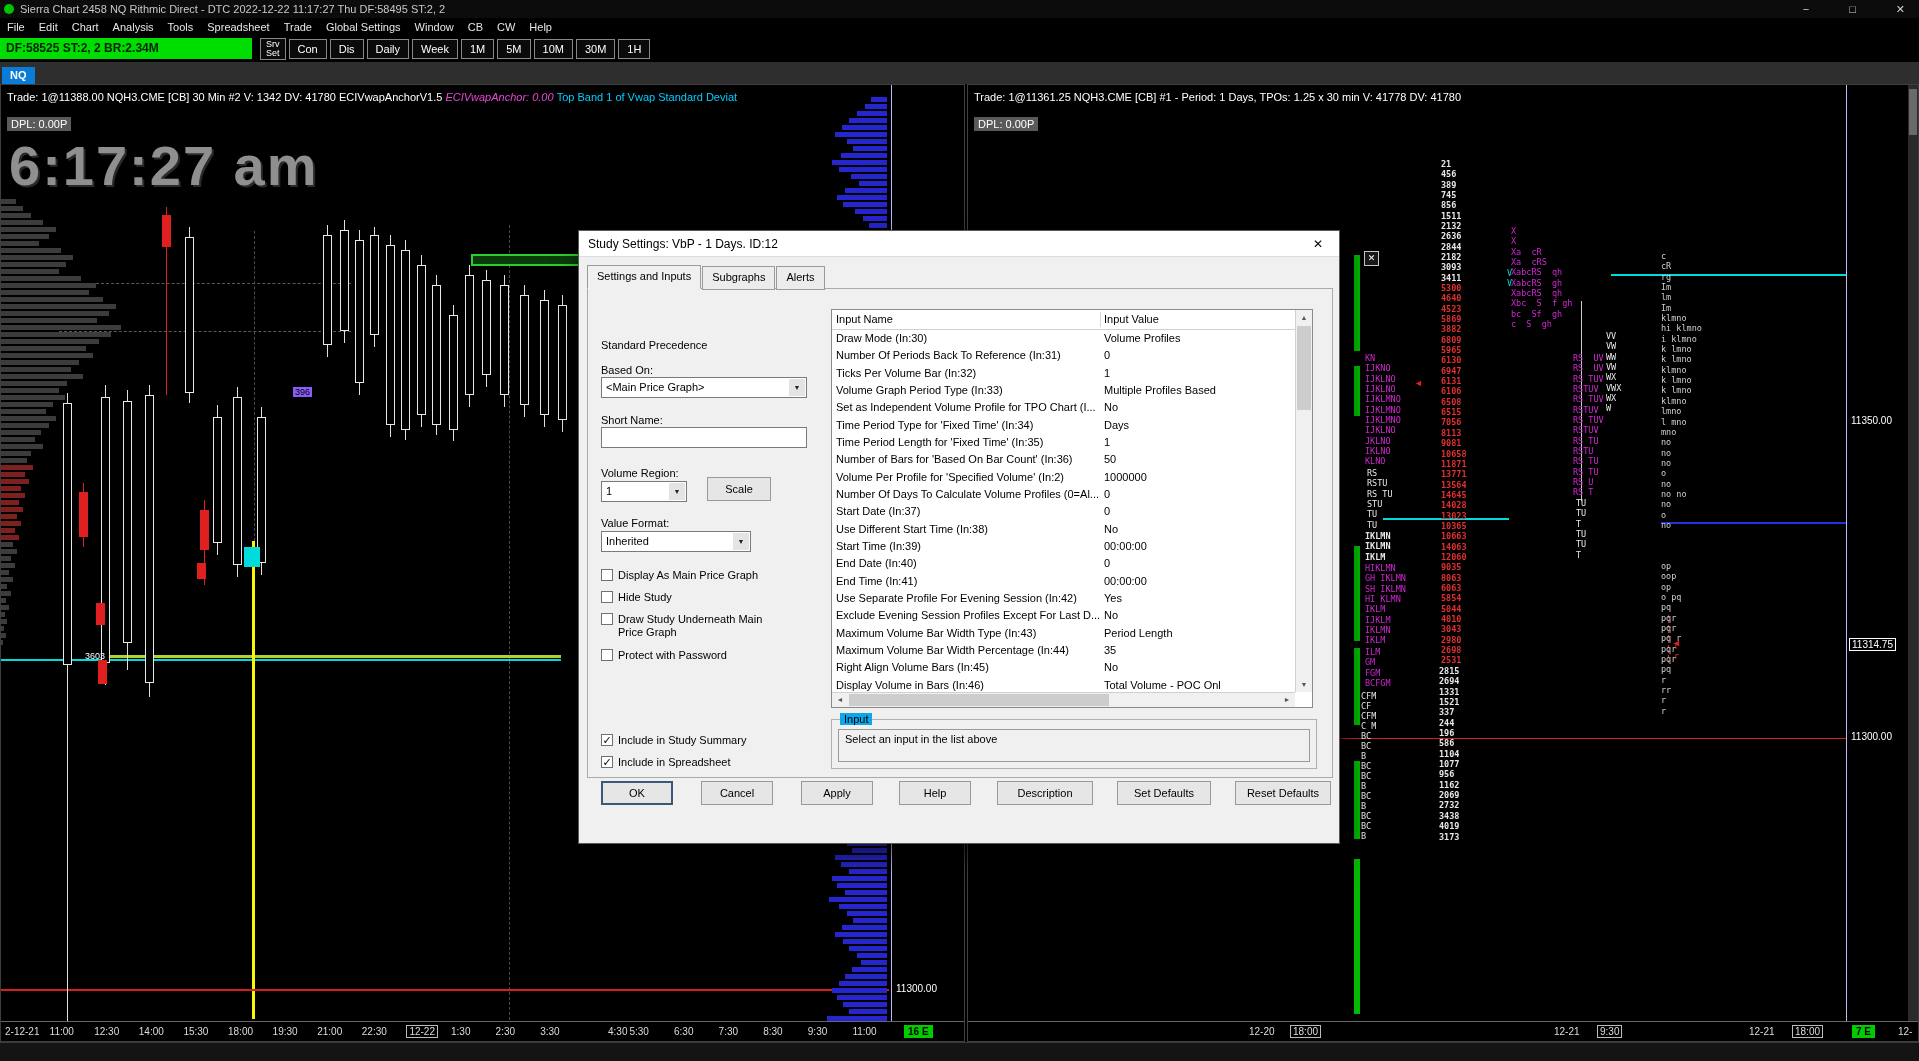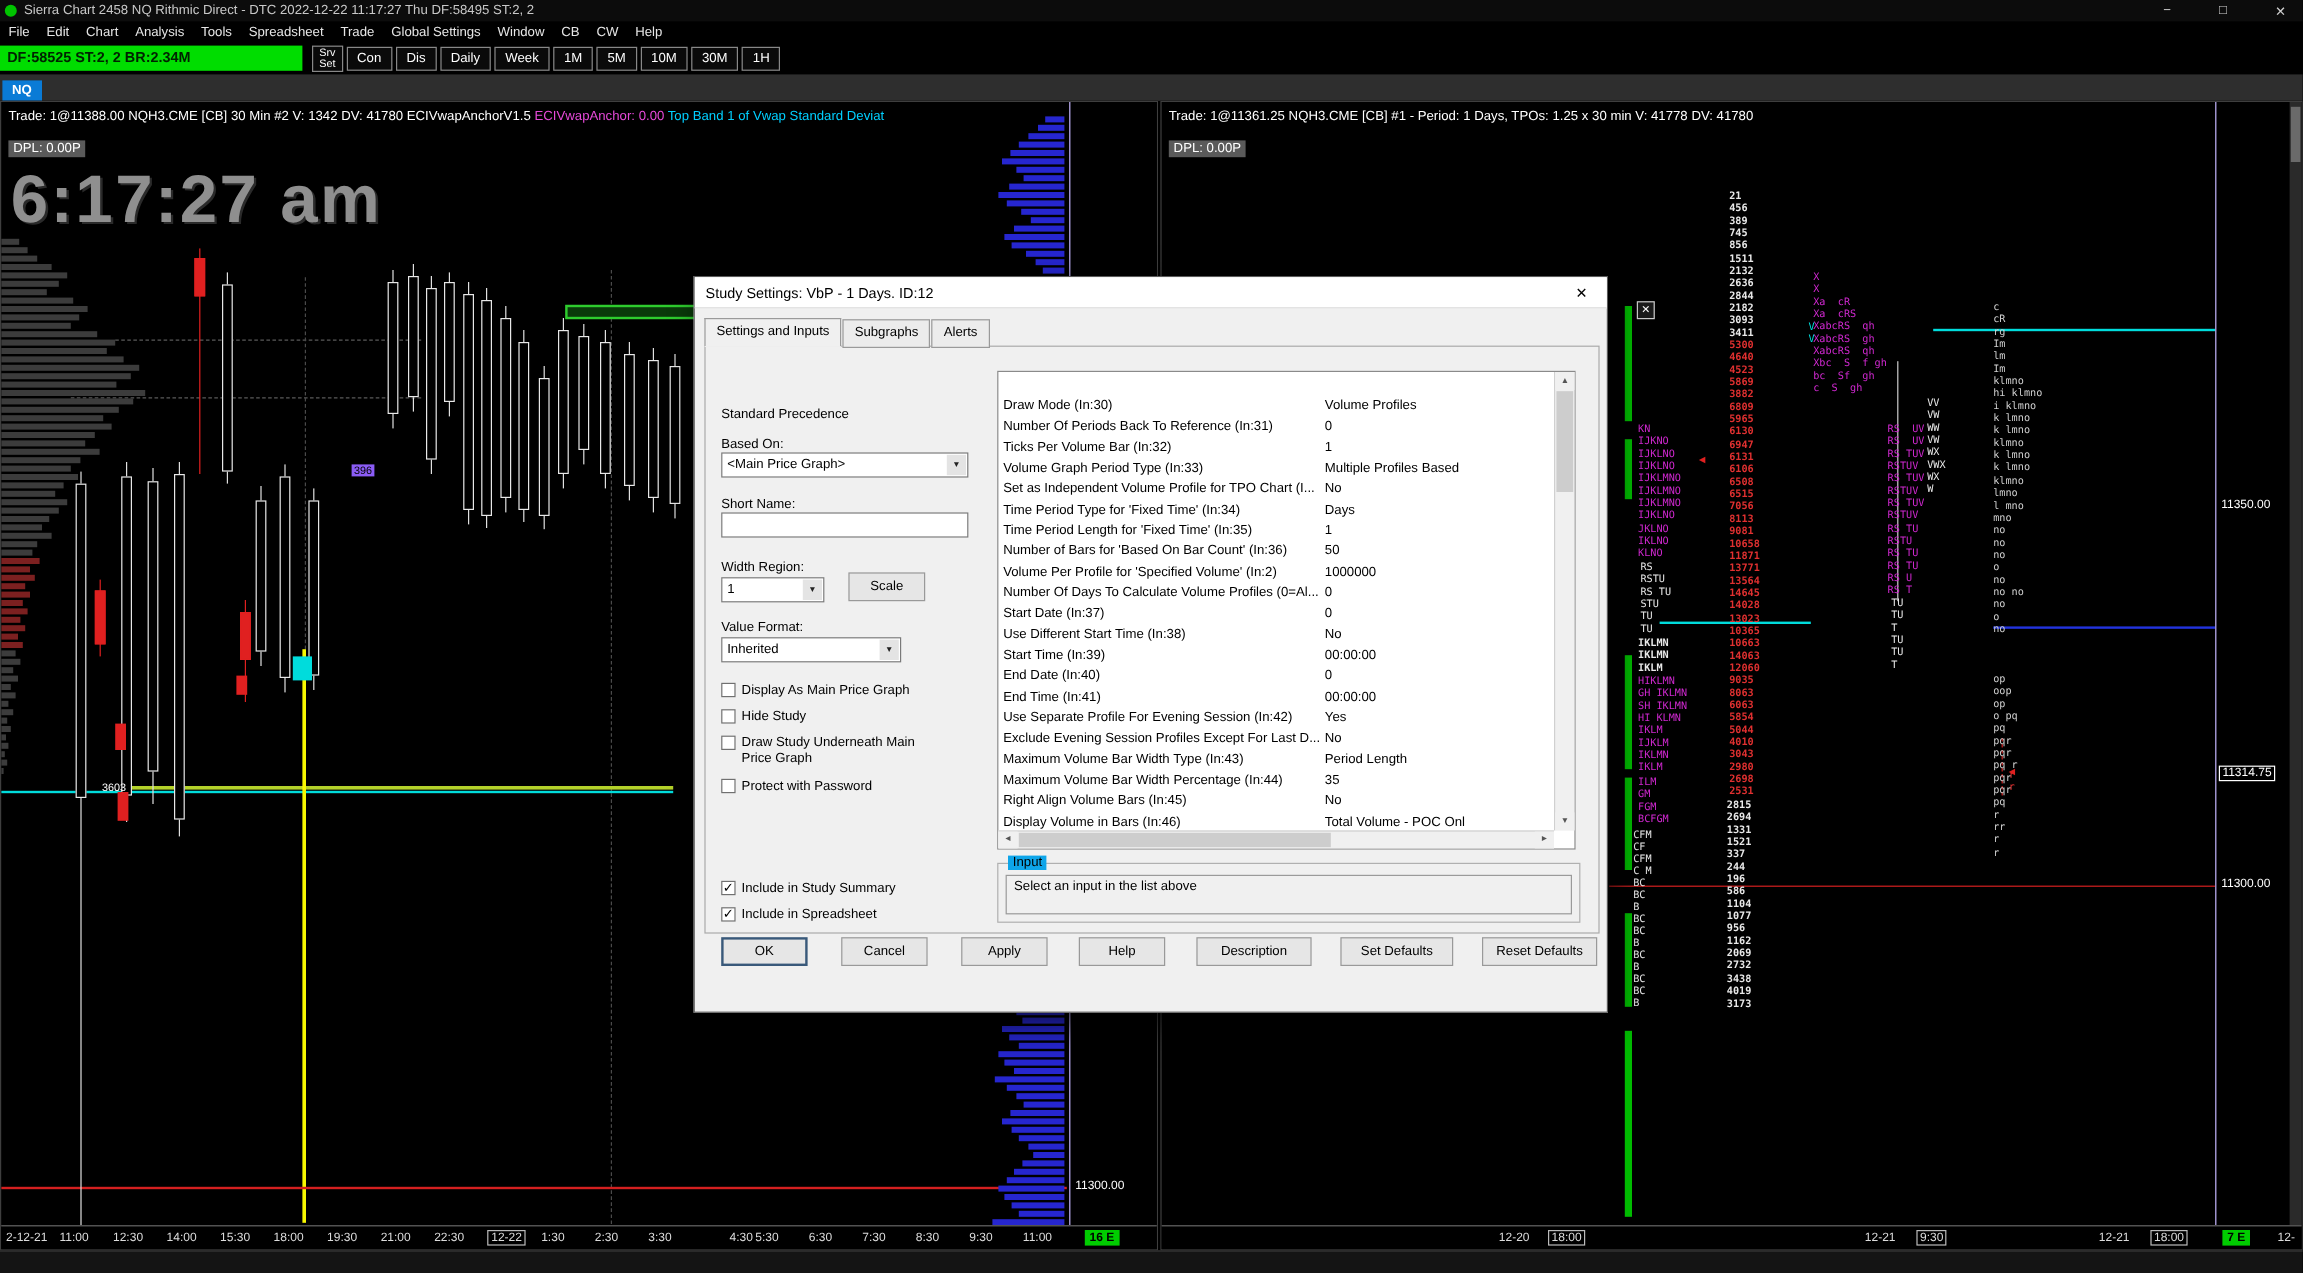--- a/index.html
+++ b/index.html
@@ -15,21 +15,21 @@
 .tool-btn{border:1px solid #888;color:#fff;font-size:11px;padding:3px 8px;margin-right:3px;background:#0a0a0a;text-align:center;}
 .tool-btn.srv{font-size:9px;line-height:9px;padding:1px 5px;}
 .tabrow{position:absolute;left:0;top:62px;width:100%;height:22px;background:#2e2e2e;display:flex;align-items:flex-end;}
 .tab-nq{background:var(--tab_blue,#0a7bd6);color:#fff;font-size:11px;font-weight:bold;padding:2px 8px;margin-left:2px;height:17px;}
 .main{position:absolute;left:0;top:84px;width:1919px;height:958px;}
 .panel{position:absolute;top:0;height:958px;background:#000;border:1px solid #3e3e3e;}
 #left-panel{left:0;width:965px;}
 #right-panel{left:967px;width:952px;}
 .canvas{position:absolute;left:0;top:0;right:0;bottom:20px;overflow:hidden;}
 .hdr{position:absolute;left:6px;top:6px;font-size:11px;color:#fff;white-space:nowrap;z-index:6;}
-.hdr .pink{color:var(--header_pink,#e649d8);}
+.hdr .pink{color:var(--header_pink,#e649d8);font-style:italic;}
 .hdr .cyan{color:var(--header_cyan,#00cfff);}
 .dpl{position:absolute;left:6px;top:32px;background:#5a5a5a;color:#fff;font-size:11px;padding:1px 4px;z-index:6;}
 .clock{position:absolute;left:8px;top:48px;font-size:56px;font-weight:bold;color:#8f8f8f;z-index:5;letter-spacing:2px;text-shadow:2px 2px 0 #2a2a2a;}
 .wick{position:absolute;width:1px;background:#e0e0e0;}
 .wick.red{background:var(--candle_red,#e02020);}
 .cbody{position:absolute;width:9px;background:#000;border:1px solid #e8e8e8;}
 .cbody.red{background:var(--candle_red,#e02020);border-color:var(--candle_red,#e02020);}
 .pbar{position:absolute;left:0;height:5px;background:var(--profile_gray,#3c3c3c);}
 .pbar.red{background:#7c2020;}
 .vbar{position:absolute;right:77px;height:5px;background:var(--histogram_blue,#2626cf);}
@@ -461,21 +461,21 @@
 
     <div class="flabel" style="left:22px;top:133px">Based On:</div>
     <div class="combo" style="left:22px;top:146px;width:206px">
       <span class="val">&lt;Main Price Graph&gt;</span>
       <span class="carrow">▼</span>
     </div>
 
     <div class="flabel" style="left:22px;top:183px">Short Name:</div>
     <div class="tinput" style="left:22px;top:196px;width:206px" title=""></div>
 
-    <div class="flabel" style="left:22px;top:236px">Width Region:</div>
+    <div class="flabel" style="left:22px;top:236px">Volume Region:</div>
     <div class="combo" style="left:22px;top:250px;width:86px">
       <span class="val">1</span>
       <span class="carrow">▼</span>
     </div>
     <div class="sbtn" style="left:128px;top:246px;width:64px">Scale</div>
 
     <div class="flabel" style="left:22px;top:286px">Value Format:</div>
     <div class="combo" style="left:22px;top:300px;width:150px">
       <span class="val">Inherited</span>
       <span class="carrow">▼</span>
@@ -504,20 +504,25 @@
           <span class="cbox">✓</span>
           <span class="cb-label">Include in Study Summary</span>
         </div>
         <div class="cb-row" style="left: 22px; top: 525px;">
           <span class="cbox">✓</span>
           <span class="cb-label">Include in Spreadsheet</span>
         </div>
       </div>
 
     <div class="listview">
+      <div class="lv-head">
+        <span class="h1">Input Name</span>
+        <span class="sep"></span>
+        <span class="h2">Input Value</span>
+      </div>
       <div class="lv-body">
           <div class="lv-row">
             <span class="lv-name">Draw Mode  (In:30)</span>
             <span class="lv-val">Volume Profiles</span>
           </div>
           <div class="lv-row">
             <span class="lv-name">Number Of Periods Back To Reference  (In:31)</span>
             <span class="lv-val">0</span>
           </div>
           <div class="lv-row">

